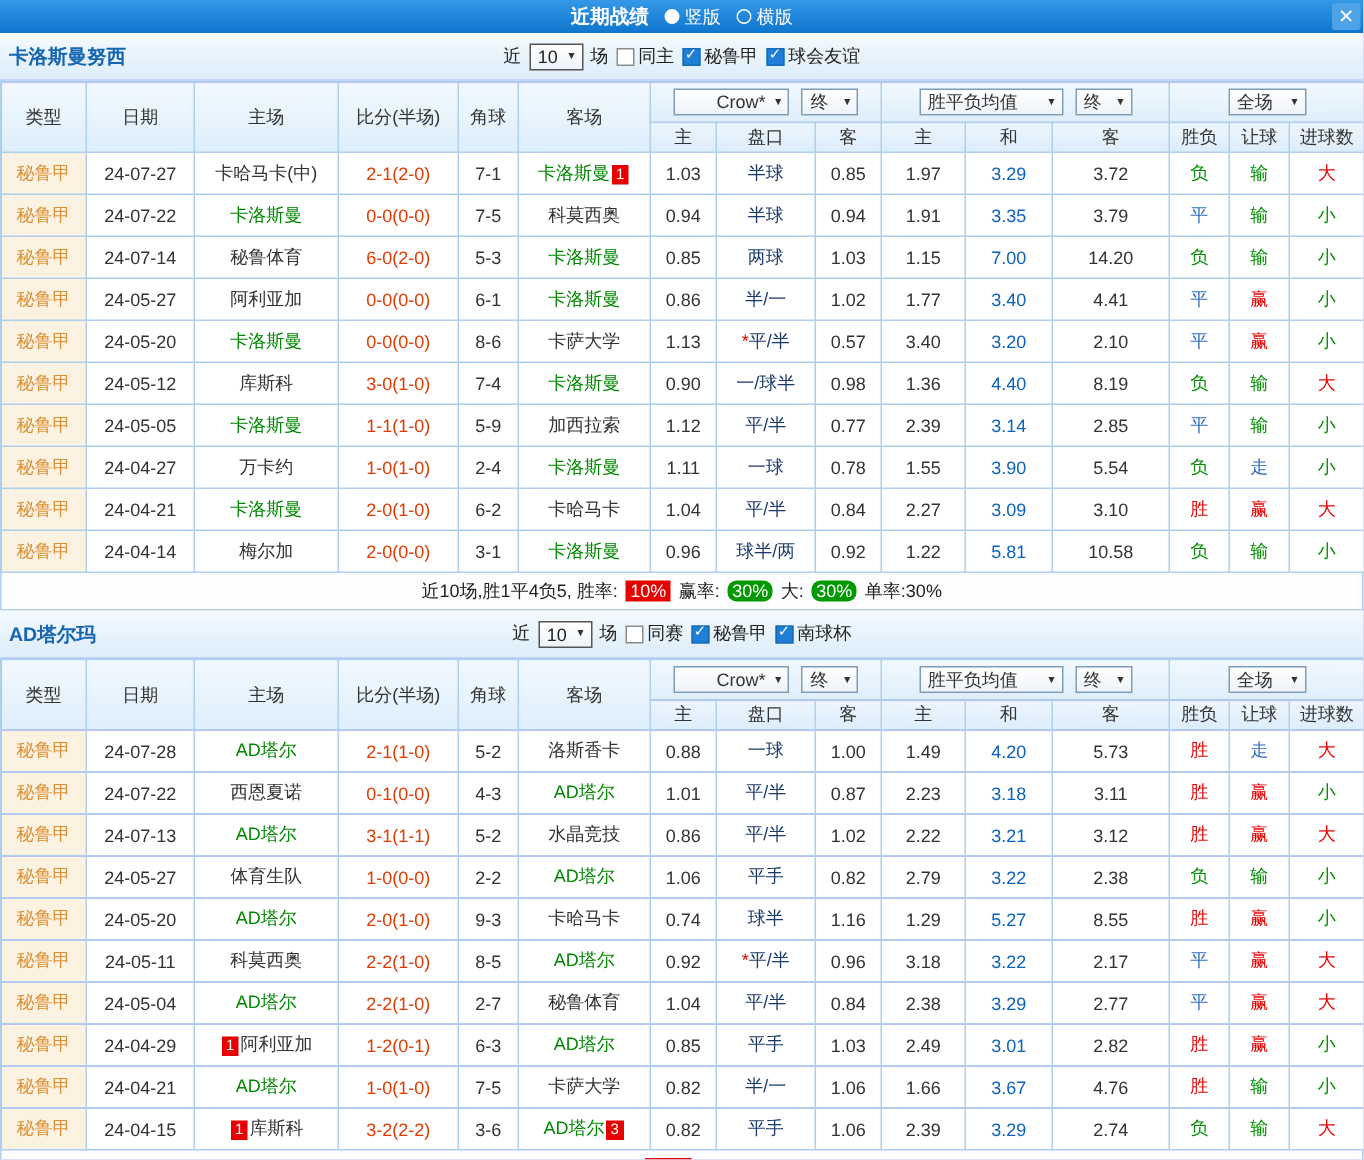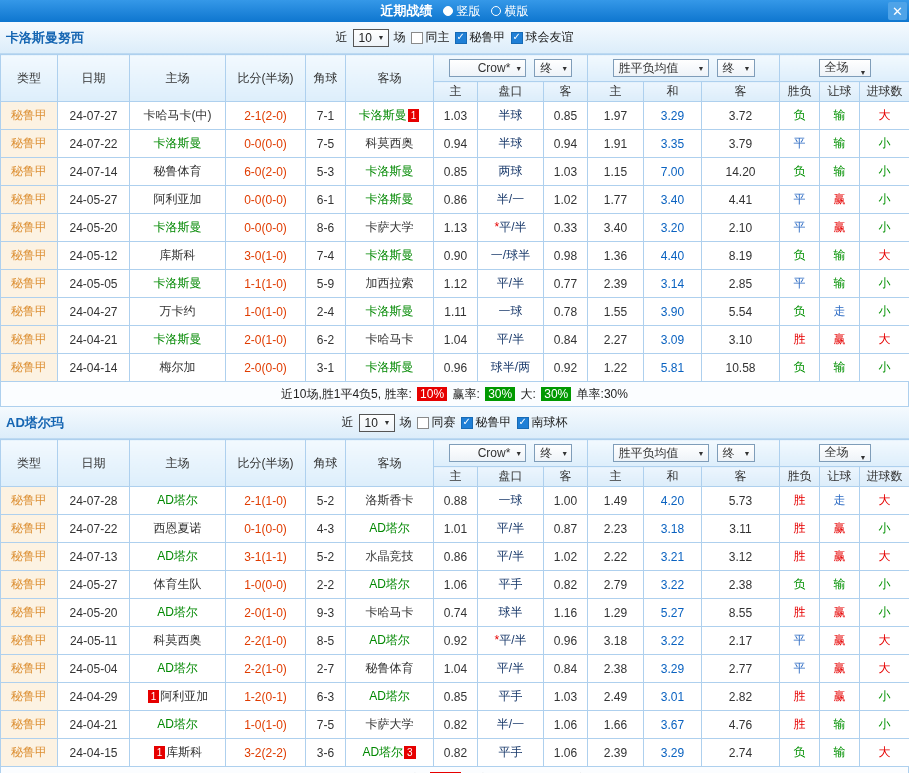--- a/index.html
+++ b/index.html
@@ -24,21 +24,21 @@
   .cb.checked { background:#1f7fd6; border-color:#176ab5; }
   .cb.checked::after { content:"✓"; position:absolute; left:1px; top:-2px; color:#fff; font-size:10px; font-weight:bold; }
 
   
   .dd { display:inline-flex; align-items:center; justify-content:space-between; border:1px solid #7f9db9; background:linear-gradient(#ffffff,#eef3f8); height:18px; padding:0 3px 0 5px; gap:5px; cursor:pointer; font-weight:normal; white-space:nowrap; }
   .dd .arr { font-size:7px; color:#333; }
   .dd.count-dd { border-color:#555; min-width:36px; }
   .dd.crow-dd { min-width:56px;padding-left:28px; }
   .dd.final-dd { min-width:38px; }
   .dd.avg-dd { min-width:96px; }
-  .dd.full-dd { min-width:52px;align-items:flex-end; }
+  .dd.full-dd { min-width:52px; }
 
   
   table.stats { width:909px; border-collapse:collapse; table-layout:fixed; }
   .stats th, .stats td { border:1px solid #aed0ee; text-align:center; padding:0 1px; overflow:hidden; white-space:nowrap; font-weight:normal; }
   .stats thead tr.h1 th { height:27px; background:linear-gradient(#f2f9fe,#ddeefb); }
   .stats thead tr.h2 th { height:20px; background:linear-gradient(#ecf5fd,#dcedfa); }
   .stats thead .dd-cell { vertical-align:middle; }
   .stats thead .dd-wrap { display:flex; align-items:center; justify-content:center; gap:8px; }
   .stats tbody td { height:28px; background:#fff; }
   .type-cell { background:#fcf2e2 !important; color:#dc8f33; }
@@ -52,21 +52,21 @@
   .star:empty { display:none; }
   .blue-odds { color:#0a62c0; }
   .c-red { color:#e60000; }
   .c-green { color:#009000; }
   .c-blue { color:#2e6cc4; }
 
   
   .summary { height:25px; display:flex; align-items:center; justify-content:center; border:1px solid #aed0ee; border-top:none; background:#fbfdff; color:#222; }
   .seg { white-space:pre; }
   .seg.red { background:#e60000; color:#fff; padding:0 3px; margin:0 2px; }
-  .seg.green { background:#009900; color:#fff; padding:0 3px; margin:0 2px; }
+  .seg.green { background:#009900; color:#fff; padding:0 3px; margin:0 2px;border-radius:6px; }
 </style>
 </head>
 <body>
 
 <div class="app">
 
   <div class="topbar">
     <span class="title">近期战绩</span>
     <span class="radio-group">
       <span class="radio selected"></span>
@@ -250,21 +250,21 @@
 
   <tr>
     <td class="type-cell">秘鲁甲</td>
     <td class="date-cell">24-05-20</td>
     <td class="team-cell"><span class="team-name green">卡洛斯曼</span></td>
     <td class="score-cell">0-0(0-0)</td>
     <td class="corner-cell">8-6</td>
     <td class="team-cell"><span class="team-name">卡萨大学</span></td>
     <td class="odds-cell">1.13</td>
     <td class="pan-cell"><span class="star">*</span><span class="pan-text">平/半</span></td>
-    <td class="odds-cell">0.33</td>
+    <td class="odds-cell">0.57</td>
     <td class="odds-cell">3.40</td>
     <td class="odds-cell blue-odds">3.20</td>
     <td class="odds-cell">2.10</td>
     <td class="res-cell res-wdl c-blue">平</td>
     <td class="res-cell res-rq c-red">赢</td>
     <td class="res-cell res-dx c-green">小</td>
   </tr>
 
   <tr>
     <td class="type-cell">秘鲁甲</td>

